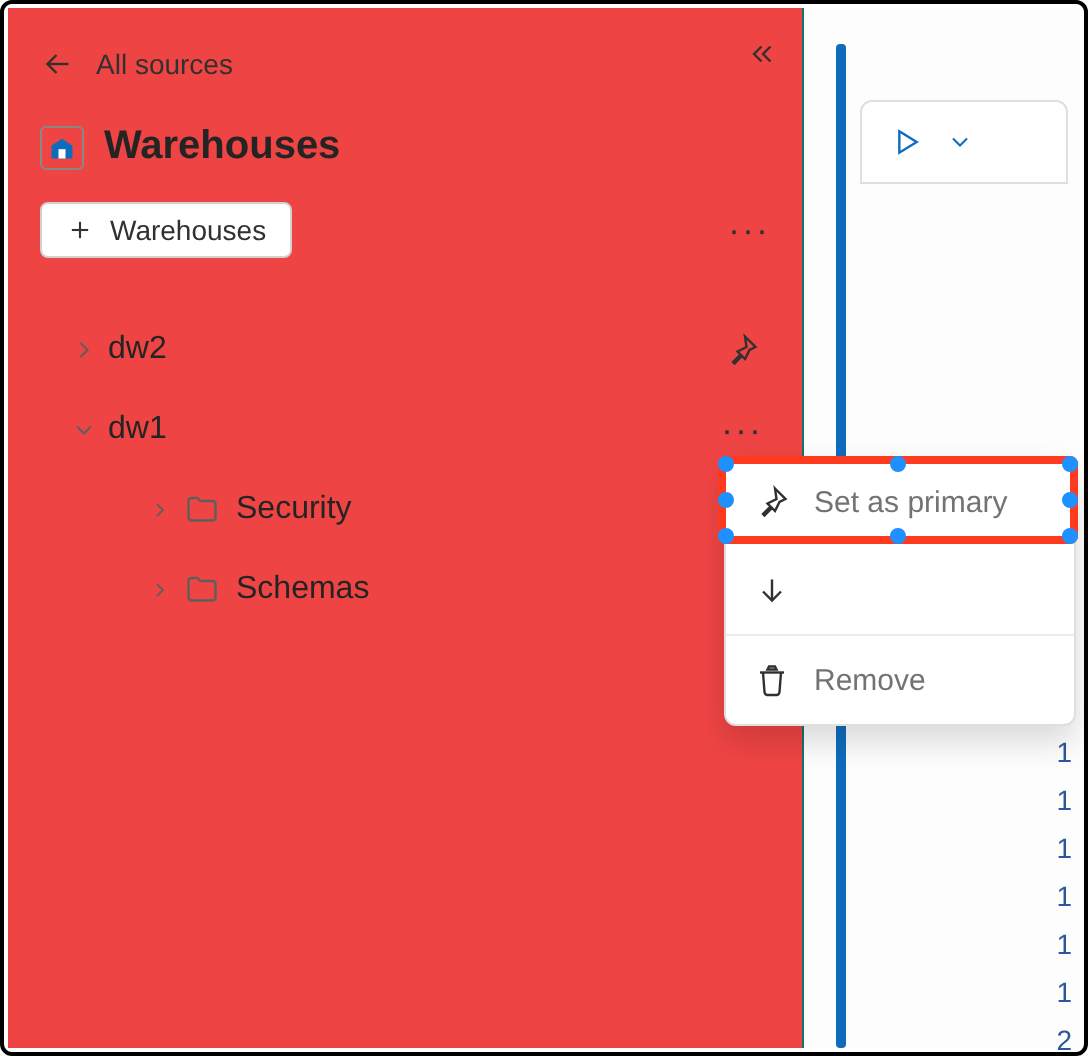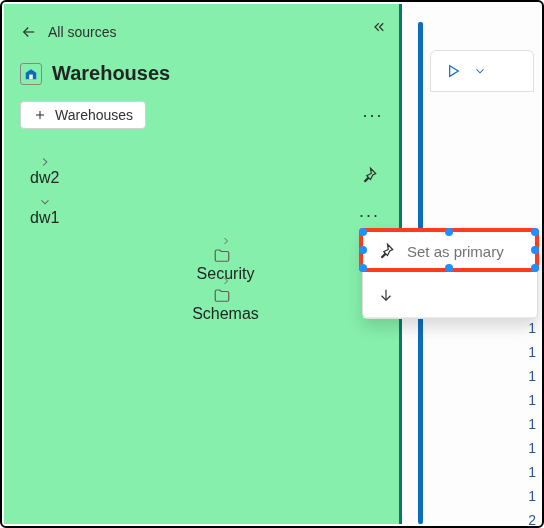--- a/index.html
+++ b/index.html
@@ -1,29 +1,29 @@
 <!DOCTYPE html>
 <html><head>
 <meta charset="utf-8">
 <style>
   * { box-sizing: border-box; margin: 0; padding: 0; font-family: "Segoe UI", -apple-system, sans-serif; }
   body { width: 544px; height: 528px; position: relative; background: #fff; overflow: hidden; }
   .outer { position: absolute; inset: 0; border: 2px solid #000; border-radius: 6px; }
   
-  .explorer { position: absolute; left: 2px; top: 2px; bottom: 2px; width: 398px; background: #86efac; border-right: 3px solid #0f766e; padding: 14px 16px 0 16px; }
+  .explorer { position: absolute; left: 2px; top: 2px; bottom: 2px; width: 398px; background: #ef4444; border-right: 1px solid #0f766e; padding: 14px 16px 0 16px; }
   .back-row { display: flex; align-items: center; gap: 10px; height: 28px; }
   .back-row .label { font-size: 14px; color: #323130; }
   .collapse-chev { position: absolute; right: 12px; top: 14px; }
   .title-row { display: flex; align-items: center; gap: 10px; margin-top: 16px; }
   .title-row .wh-icon { width: 22px; height: 22px; border: 1px solid #8a8886; border-radius: 3px; display: flex; align-items: center; justify-content: center; color: #0f6cbd; }
   .title-row h1 { font-size: 20px; font-weight: 600; color: #242424; }
   .add-row { display: flex; align-items: center; justify-content: space-between; margin-top: 16px; }
   .add-btn { display: flex; align-items: center; gap: 8px; border: 1px solid #d1d1d1; border-radius: 4px; padding: 5px 12px; background: #fff; font-size: 14px; color: #323130; cursor: pointer; }
   .tree { margin-top: 26px; }
-  .node { display: flex; align-items: center; height: 40px; font-size: 16px; color: #242424; flex-direction: column; }
+  .node { display: flex; align-items: center; height: 40px; font-size: 16px; color: #242424; }
   .node .expander { width: 24px; display: flex; justify-content: center; }
   .node.level0 { padding-left: 10px; font-weight: 400; }
   .node.level1 { padding-left: 48px; }
   .node .folder { margin-right: 8px; color: #605e5c; }
   .node-row { display: flex; align-items: center; justify-content: space-between; }
   .node-row .right-slot { width: 28px; display: flex; justify-content: center; color: #323130; }
   .dots { font-size: 18px; letter-spacing: 1px; color: #323130; cursor: pointer; }
   
   .right-strip { position: absolute; left: 400px; top: 2px; bottom: 2px; right: 2px; background: #fdfdfd; }
   .blue-bar { position: absolute; left: 16px; top: 18px; bottom: 0; width: 5px; background: #0f6cbd; border-radius: 2px; }
@@ -194,20 +194,30 @@
     </div>
     <div class="ctx-item">
       <span class="icon">
         <svg width="18" height="18" viewBox="0 0 24 24" fill="none" stroke="#323130" stroke-width="1.6">
             <path d="M12 5v14"></path>
             <path d="M18 13l-6 6-6-6"></path>
           </svg>
       </span>
     </div>
     <div class="ctx-sep"></div>
+    <div class="ctx-item">
+      <span class="icon">
+        <svg width="18" height="18" viewBox="0 0 24 24" fill="none" stroke="#323130" stroke-width="1.6">
+            <path d="M4 7h16"></path>
+            <path d="M10 3h4l1 2H9z"></path>
+            <path d="M6 7l1 13a2 2 0 002 2h6a2 2 0 002-2l1-13"></path>
+          </svg>
+      </span>
+      <span>Remove</span>
+    </div>
   </div>
 
   <div class="hl">
     <div class="dot d1"></div>
       <div class="dot d2"></div>
       <div class="dot d3"></div>
     <div class="dot d4"></div>
       <div class="dot d5"></div>
     <div class="dot d6"></div>
       <div class="dot d7"></div>

